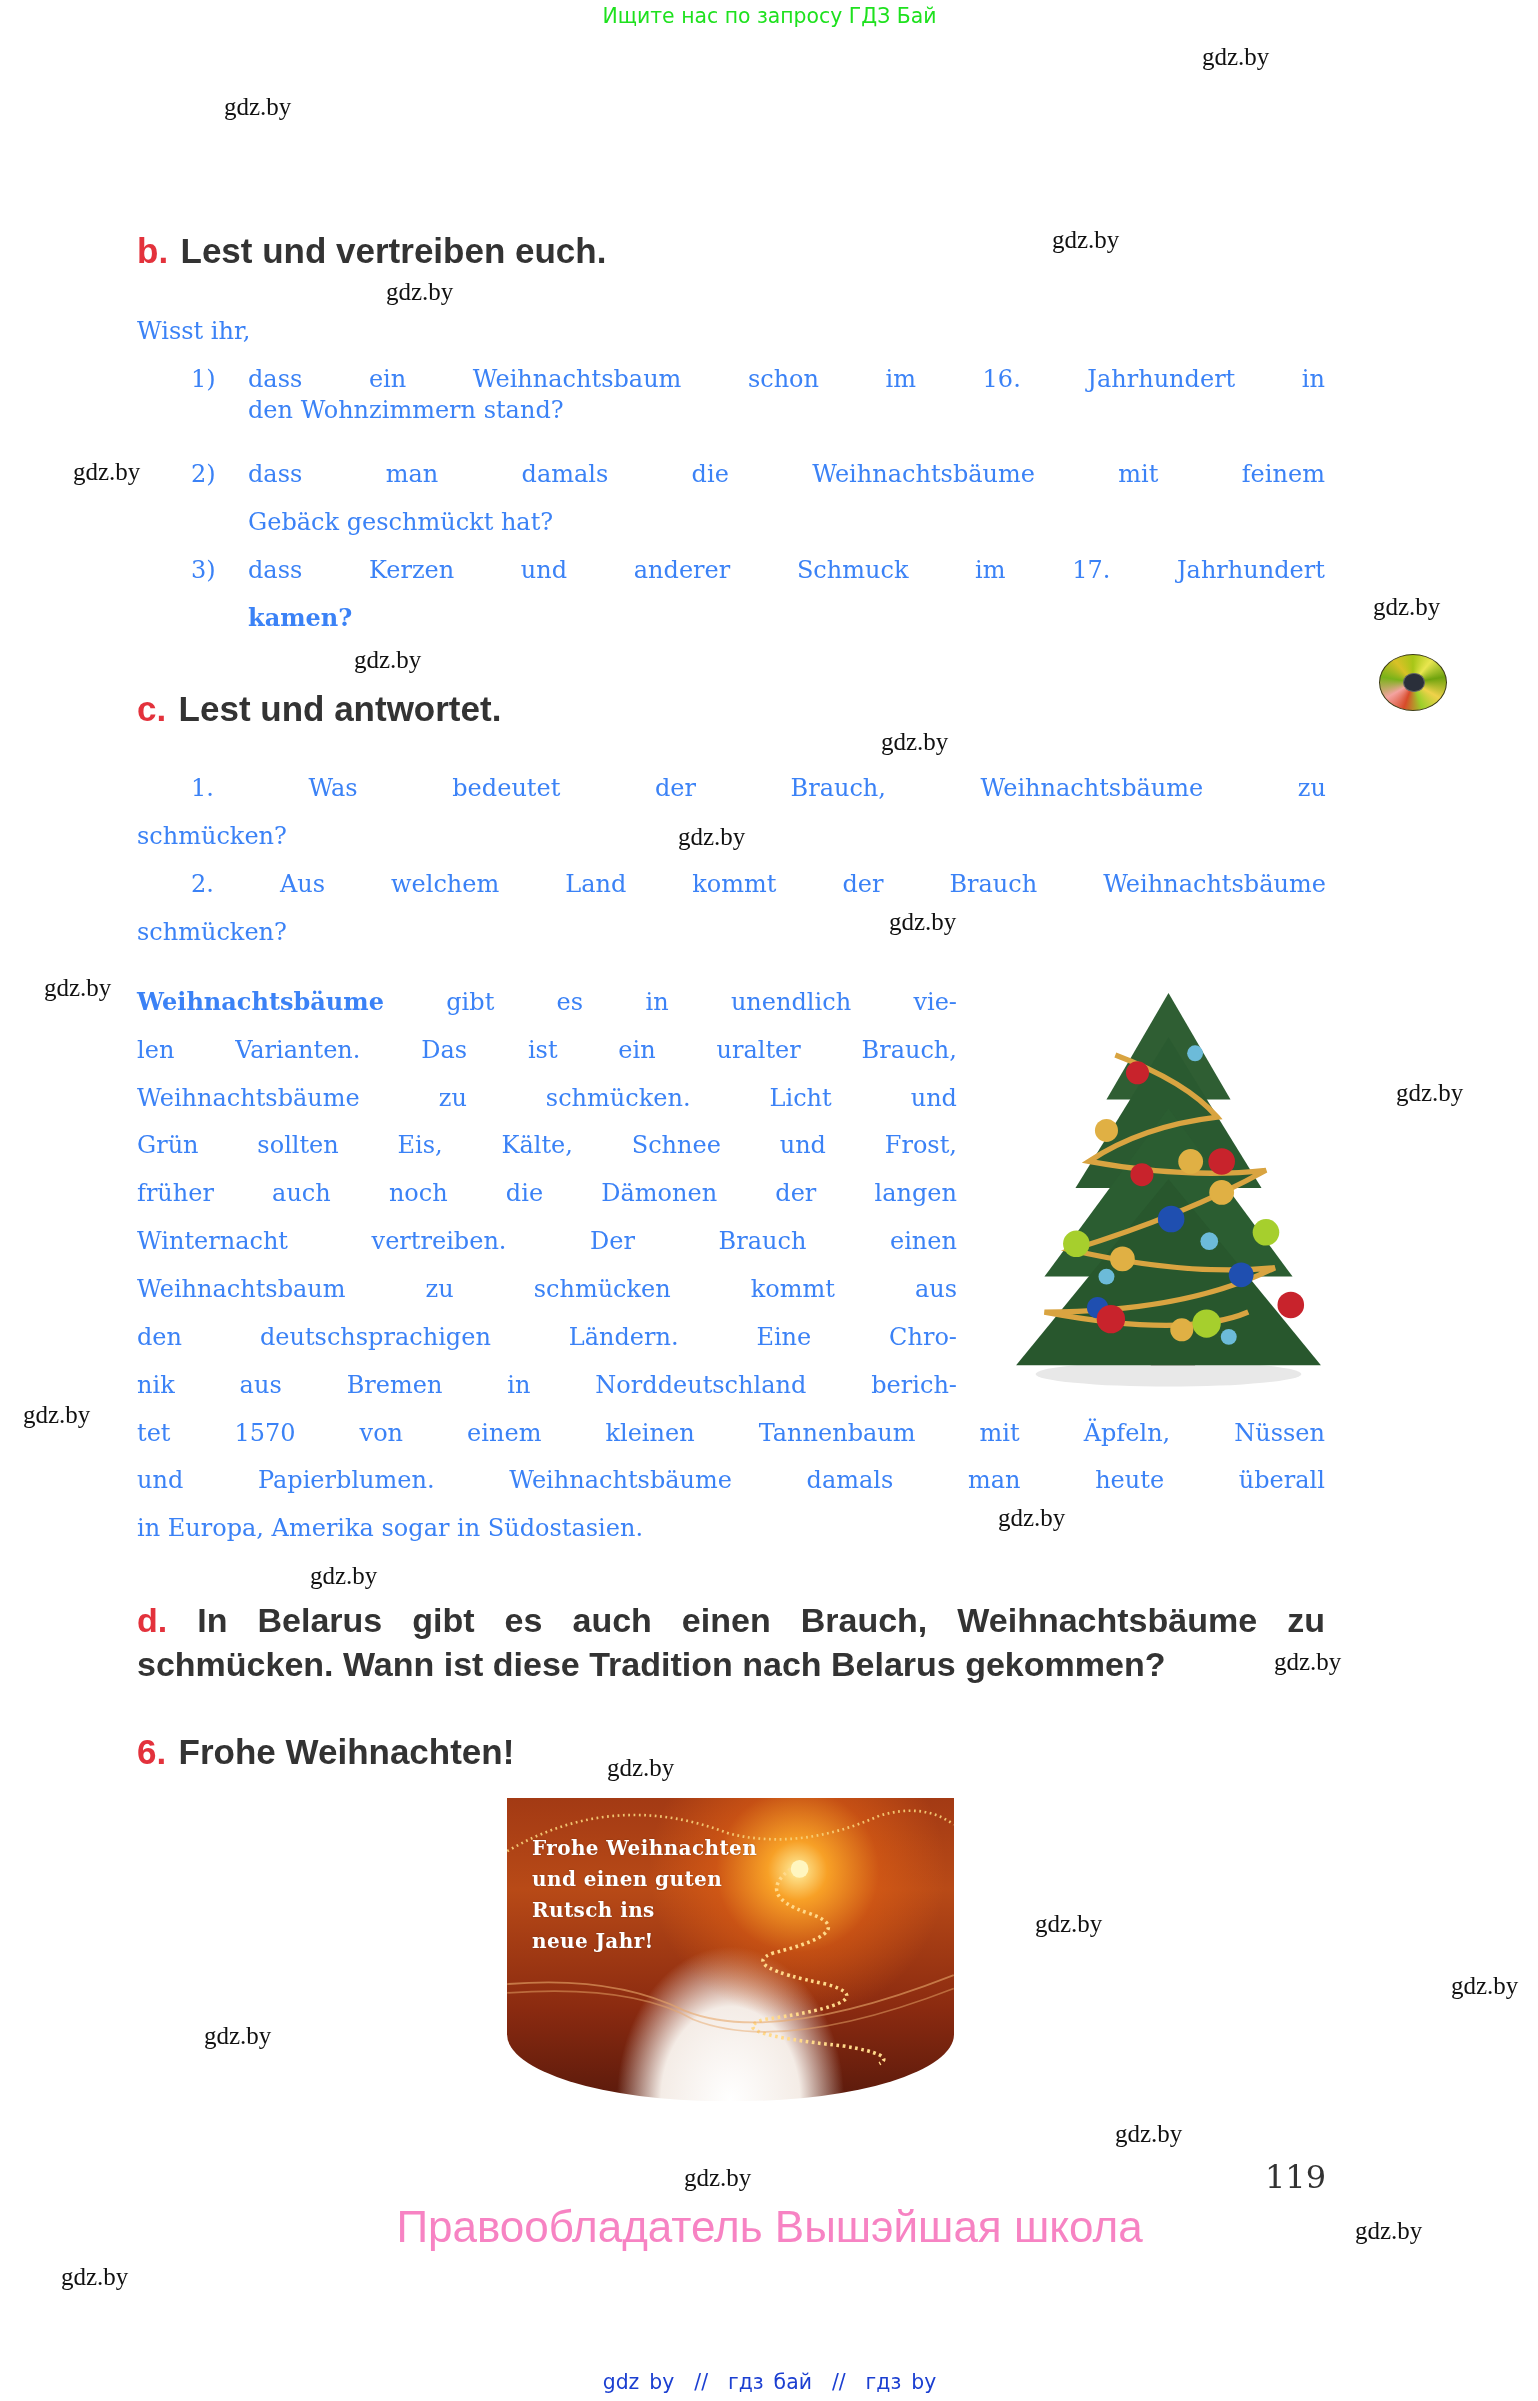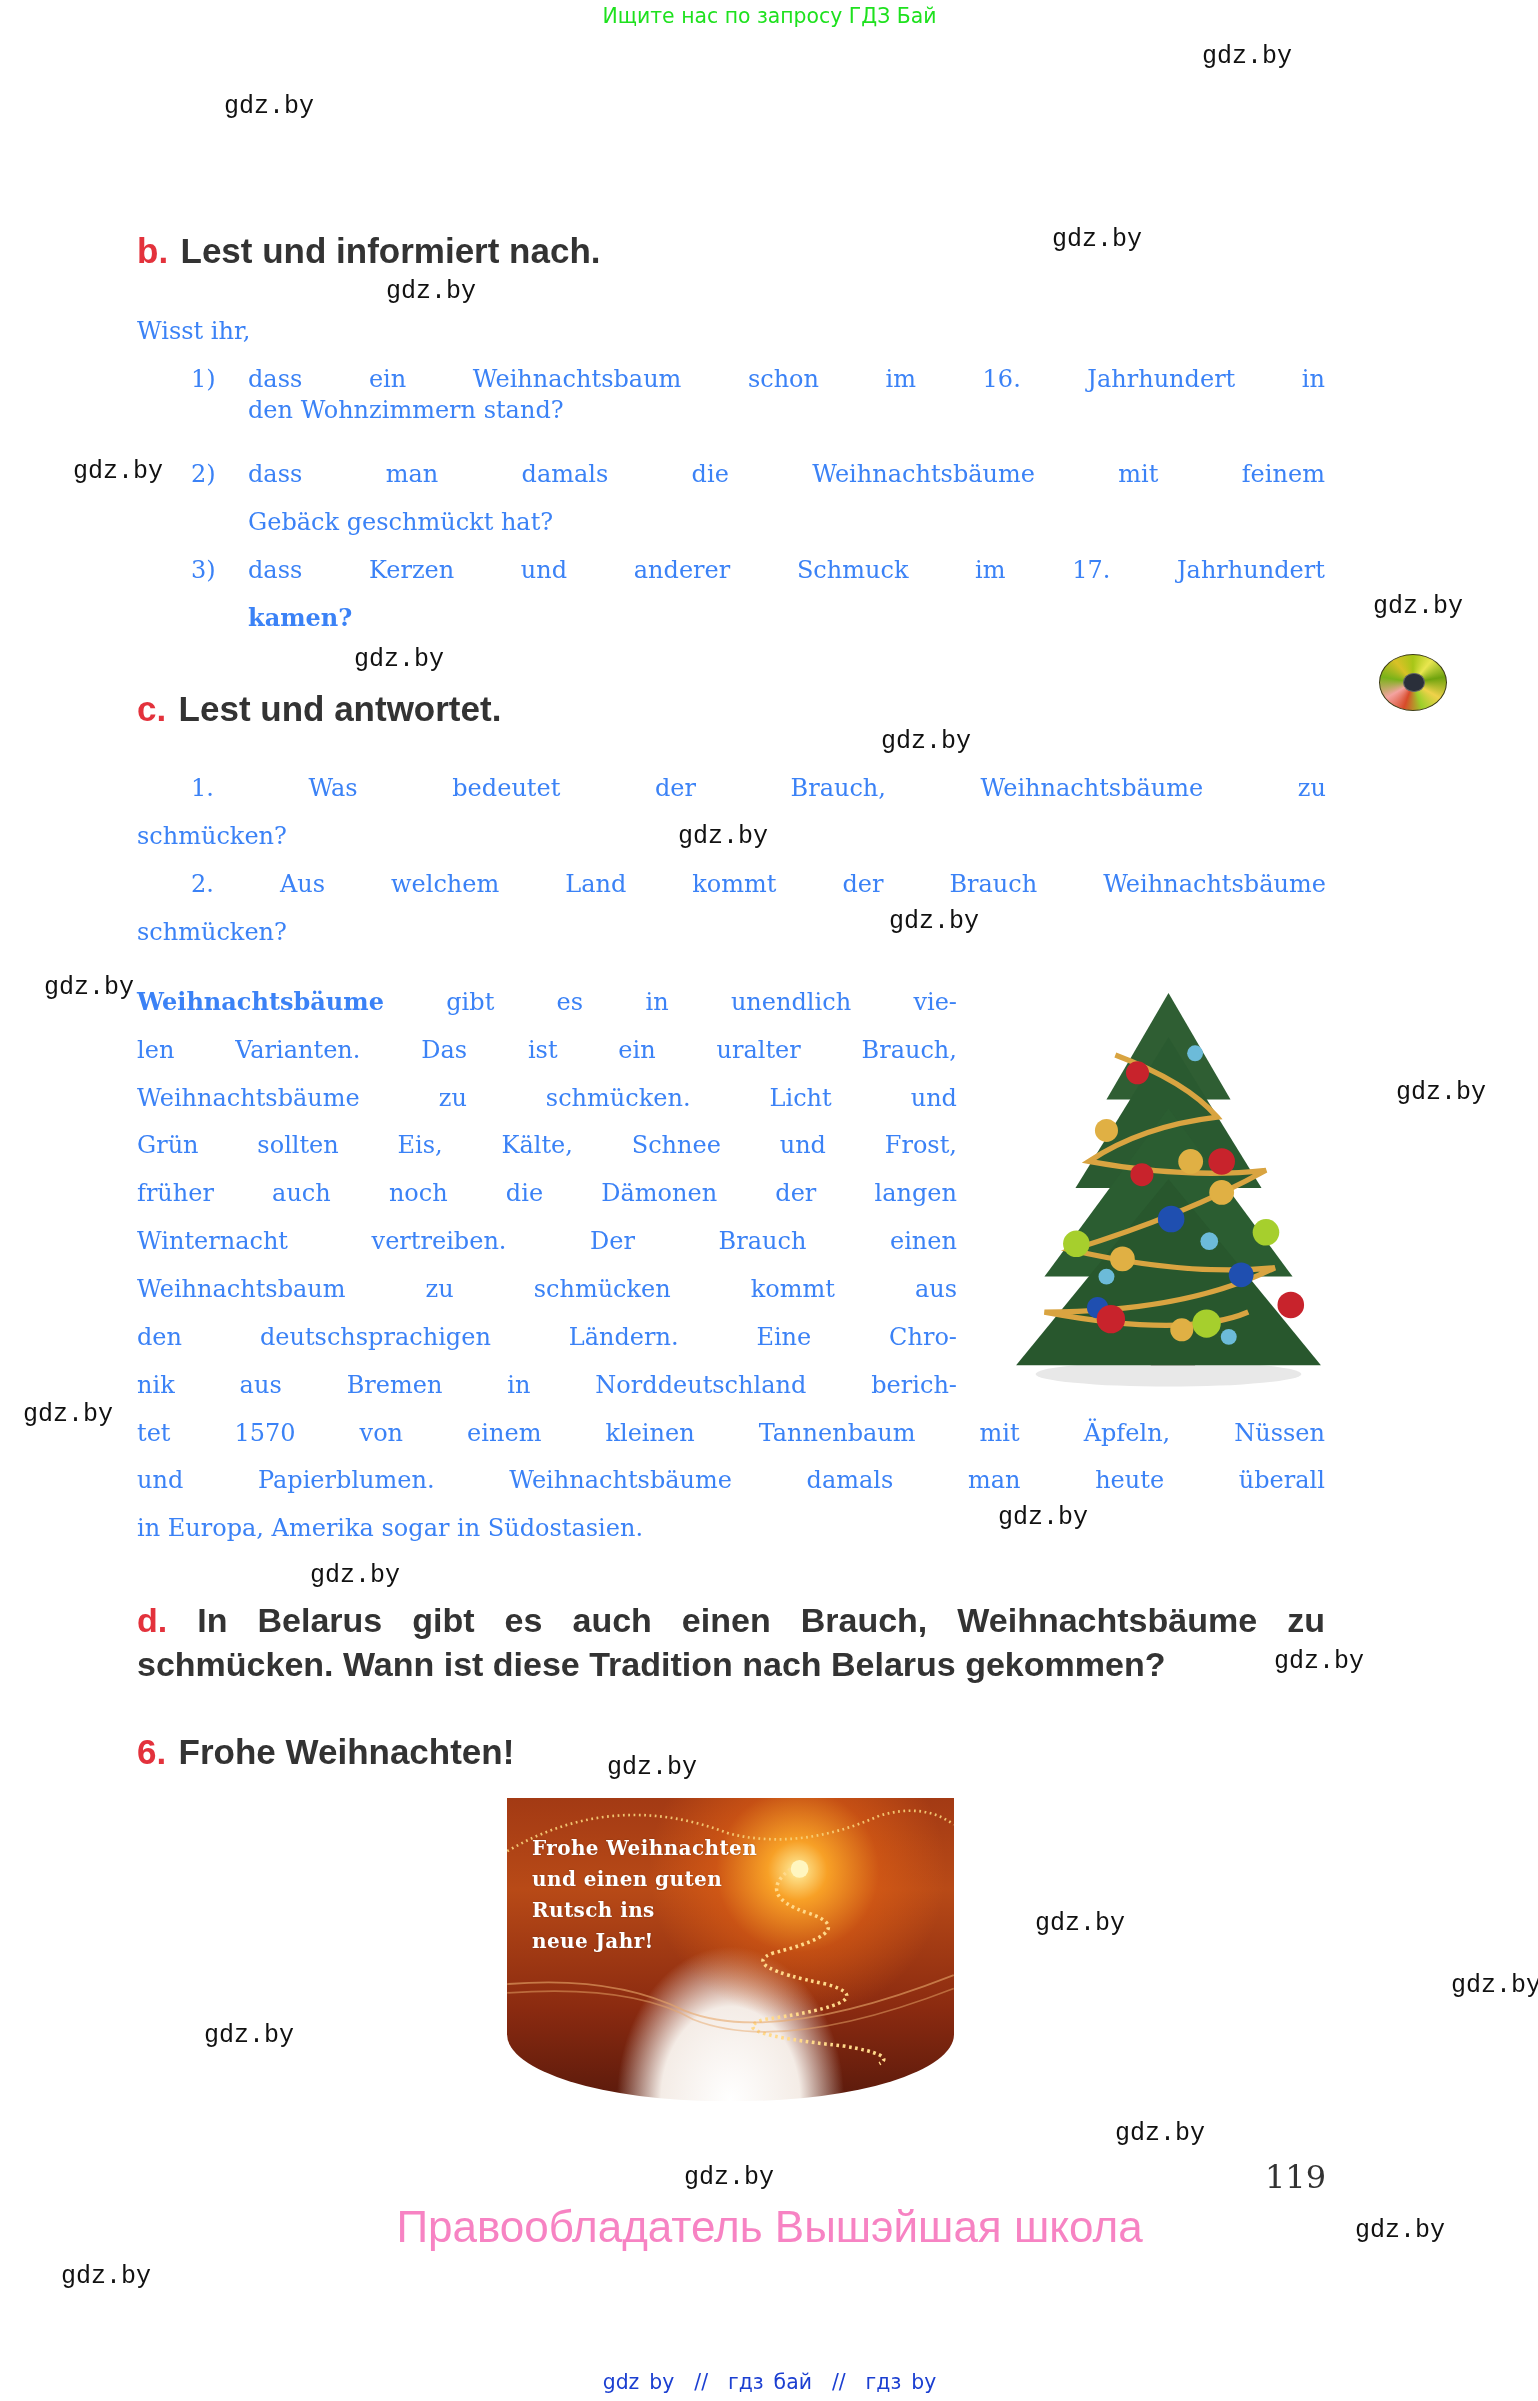--- a/index.html
+++ b/index.html
@@ -1,19 +1,19 @@
 <!DOCTYPE html>
 <html style="font-size:14px"><head>
 <meta charset="utf-8">
 <style>
   html, body { margin:0; padding:0; background:#ffffff; }
   body { width:1539px; height:2401px; position:relative; overflow:hidden; }
   .abs { position:absolute; }
   .top-banner { left:0; width:1539px; top:3.5px; text-align:center; font-family:"DejaVu Sans", sans-serif; font-size:20.4px; color:#1ee11e; }
-  .wm { position:absolute; font-family:Liberation Mono, monospace; font-size:25px; color:#111; white-space:nowrap; line-height:1; }
+  .wm { position:absolute; font-family:Liberation Serif, serif; font-size:25px; color:#111; white-space:nowrap; line-height:1; }
   .heading { position:absolute; left:137px; font-family:"Liberation Sans", sans-serif; font-weight:bold; font-size:35px; color:#333333; white-space:nowrap; line-height:48px; }
   .heading .lbl { color:#e3323c; margin-right:12.4px; }
   .serif { font-family:"DejaVu Serif", serif; font-size:24px; color:#3b82f6; line-height:48px; }
   .line { position:absolute; white-space:nowrap; }
   .num { position:absolute; left:191px; }
   .item { position:absolute; left:248px; }
   .para-line { position:absolute; left:137px; white-space:nowrap; }
   .para-line.w { display:flex; justify-content:space-between; width:820px; }
   .para-line.full { display:flex; justify-content:space-between; width:1188px;gap:46px; }
   .section-d { position:absolute; left:137px; width:1188px; font-family:"Liberation Sans", sans-serif; font-weight:bold; font-size:34px; color:#333333; line-height:44px; }
@@ -62,21 +62,21 @@
     <div class="wm" style="left: 1035px; top: 1911px;">gdz.by</div>
     <div class="wm" style="left: 1451px; top: 1973px;">gdz.by</div>
     <div class="wm" style="left: 204px; top: 2023px;">gdz.by</div>
     <div class="wm" style="left: 1115px; top: 2121px;">gdz.by</div>
     <div class="wm" style="left: 684px; top: 2165px;">gdz.by</div>
     <div class="wm" style="left: 1355px; top: 2218px;">gdz.by</div>
     <div class="wm" style="left: 61px; top: 2264px;">gdz.by</div>
   </div>
 
 <div class="heading" style="top:227px;">
-  <span class="lbl">b.</span><span>Lest und informiert nach.</span>
+  <span class="lbl">b.</span><span>Lest und vertreiben euch.</span>
 </div>
 <div class="serif line" style="left:137px; top:307px;">Wisst ihr,</div>
 
 <div id="b-items">
     <div class="serif num" style="top: 355px;">1)</div>
     <div class="serif item" style="top: 355px; width: 1077px; display: flex; justify-content: space-between; white-space: nowrap;">
       <span>dass</span>
       <span>ein</span>
       <span>Weihnachtsbaum</span>
       <span>schon</span>

